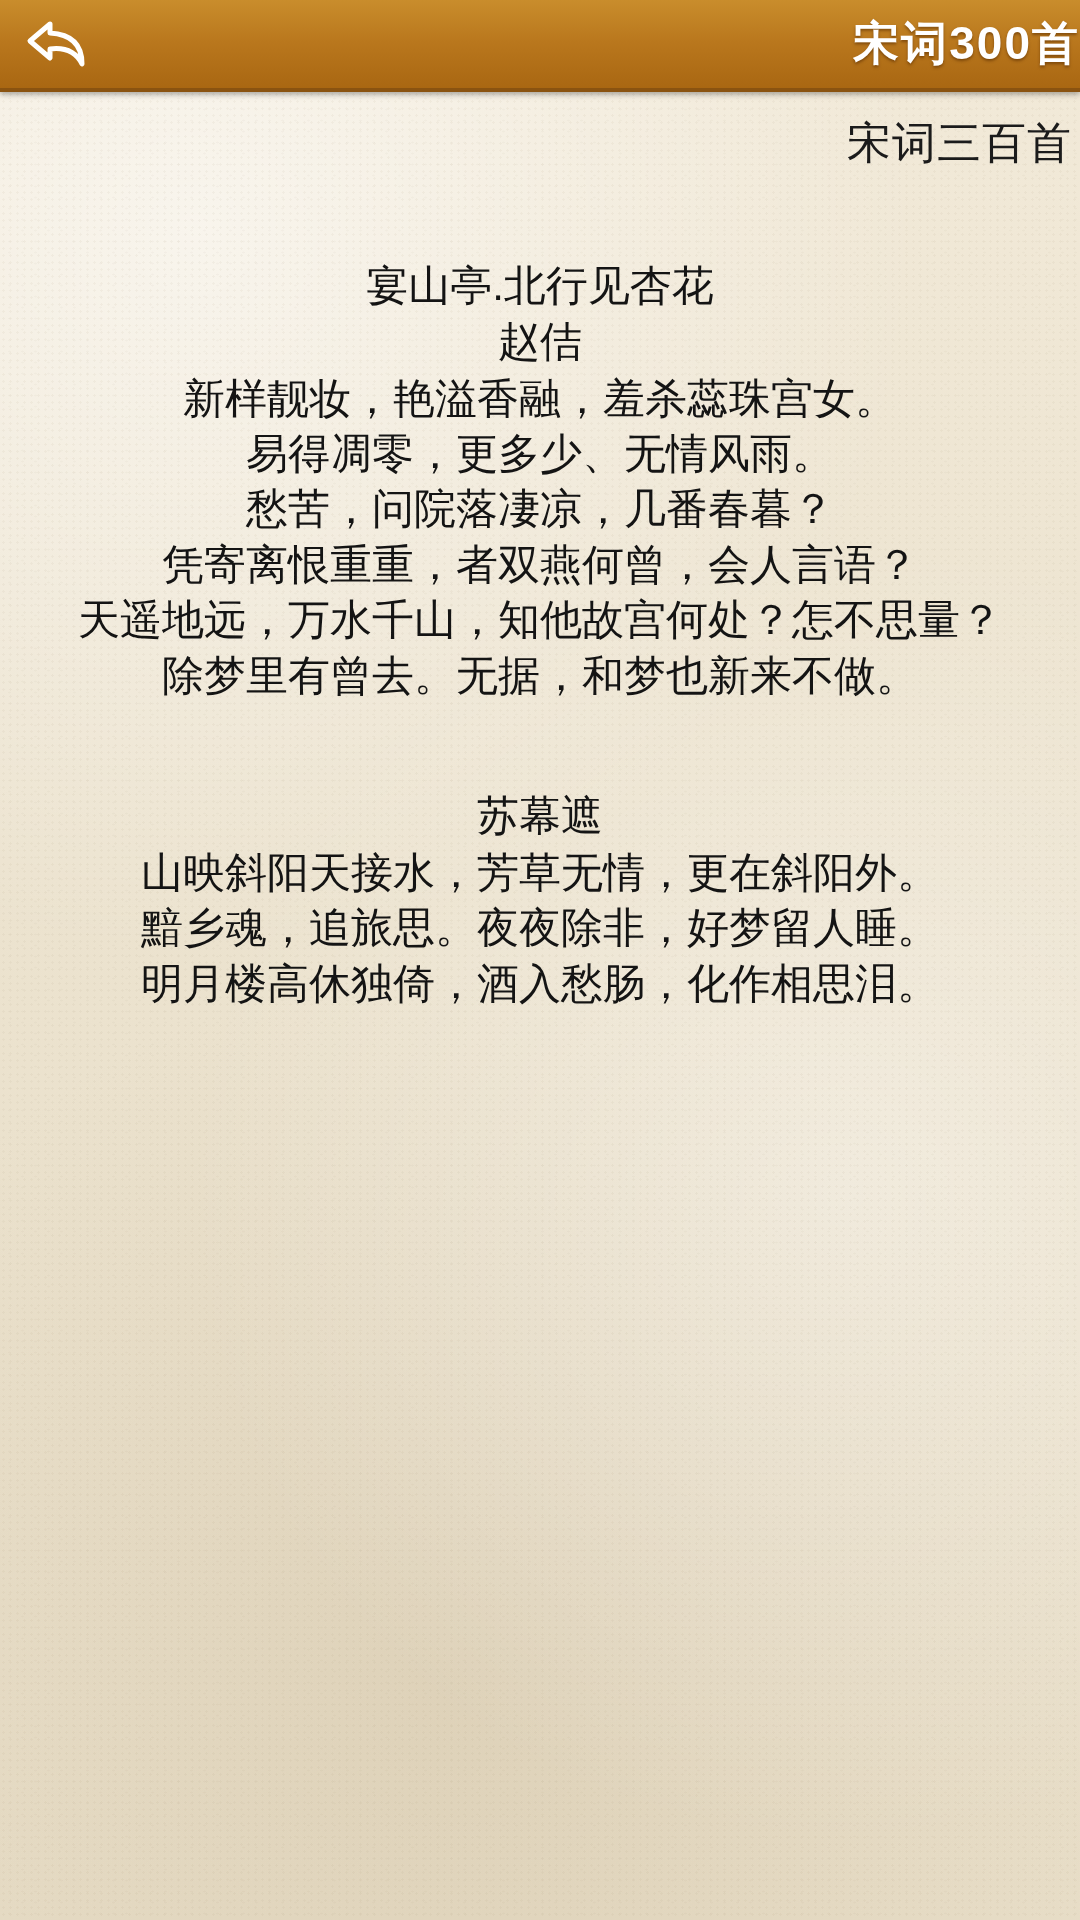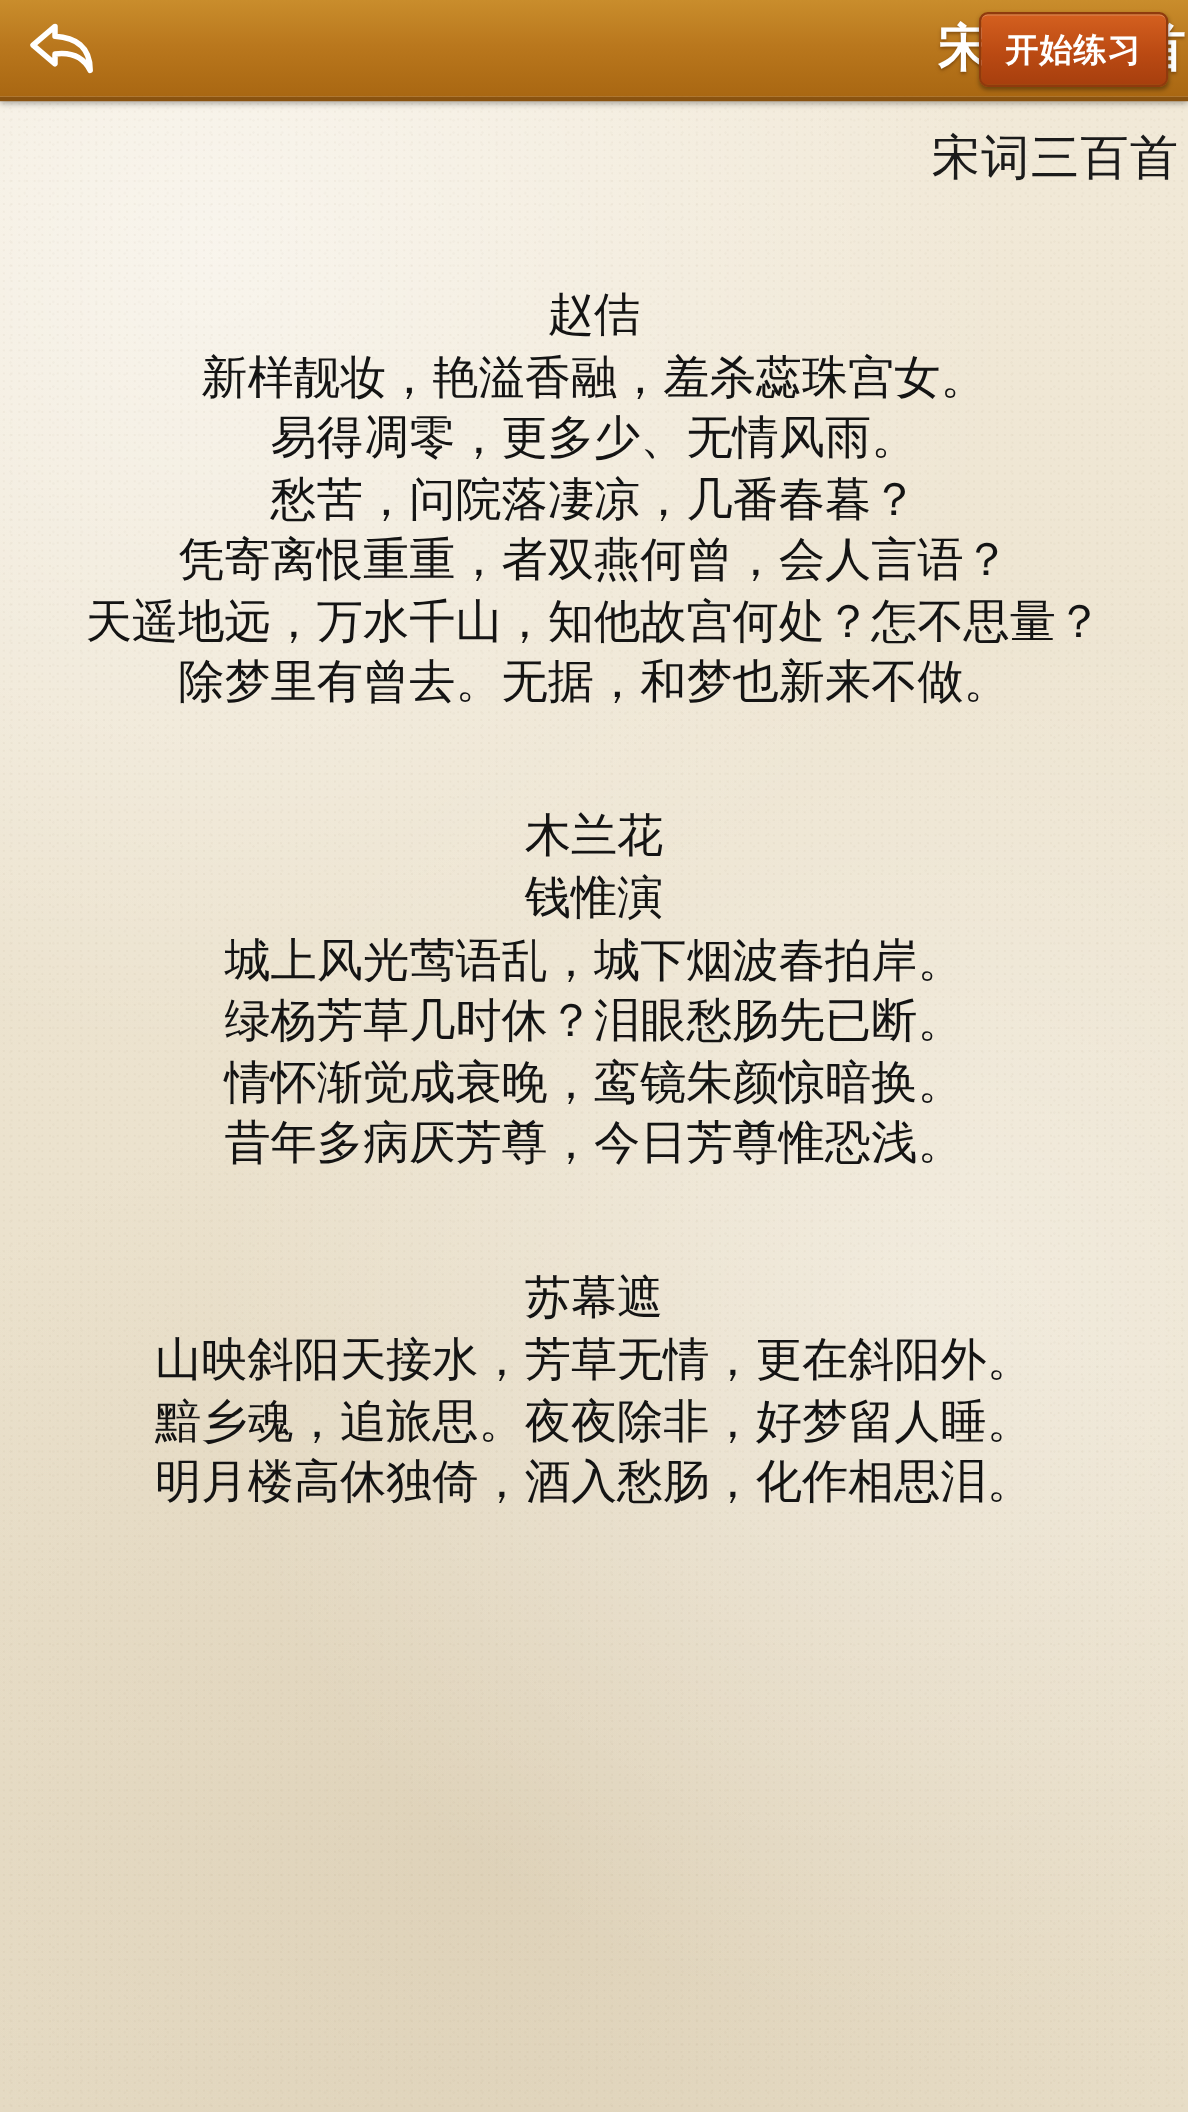--- a/index.html
+++ b/index.html
@@ -156,45 +156,37 @@
     <div id="back-button">
       <span>
         <svg width="70" height="56" viewBox="0 0 70 56" aria-hidden="true">
           <path d="M30 8 L10 25 L30 42 L30 33 C46 31 56 36 62 48 C62 26 48 18 30 17 Z" fill="none" stroke="#ffffff" stroke-width="5" stroke-linejoin="round" stroke-linecap="round"></path>
         </svg>
       </span>
     </div>
 
     <div id="header-title">宋词300首</div>
 
-    <div id="start-practice-button">开始练习</div>
   </div>
 
   <div id="content">
 
     <div id="book-title">宋词三百首</div>
 
     <div class="poem spaced">
+      <div class="poem-title">宴山亭.北行见杏花</div>
       <div class="poem-author">赵佶</div>
       <div class="poem-line">新样靓妆，艳溢香融，羞杀蕊珠宫女。</div>
       <div class="poem-line">易得凋零，更多少、无情风雨。</div>
       <div class="poem-line">愁苦，问院落凄凉，几番春暮？</div>
       <div class="poem-line">凭寄离恨重重，者双燕何曾，会人言语？</div>
       <div class="poem-line wrap">天遥地远，万水千山，知他故宫何处？怎不思量？</div>
       <div class="poem-line">除梦里有曾去。无据，和梦也新来不做。</div>
     </div>
 
-    <div class="poem spaced">
-      <div class="poem-title">木兰花</div>
-      <div class="poem-author">钱惟演</div>
-      <div class="poem-line">城上风光莺语乱，城下烟波春拍岸。</div>
-      <div class="poem-line">绿杨芳草几时休？泪眼愁肠先已断。</div>
-      <div class="poem-line">情怀渐觉成衰晚，鸾镜朱颜惊暗换。</div>
-      <div class="poem-line">昔年多病厌芳尊，今日芳尊惟恐浅。</div>
-    </div>
 
     <div class="poem spaced">
       <div class="poem-title">苏幕遮</div>
       <div class="poem-line">山映斜阳天接水，芳草无情，更在斜阳外。</div>
       <div class="poem-line">黯乡魂，追旅思。夜夜除非，好梦留人睡。</div>
       <div class="poem-line">明月楼高休独倚，酒入愁肠，化作相思泪。</div>
     </div>
 
   </div>
 </div>

